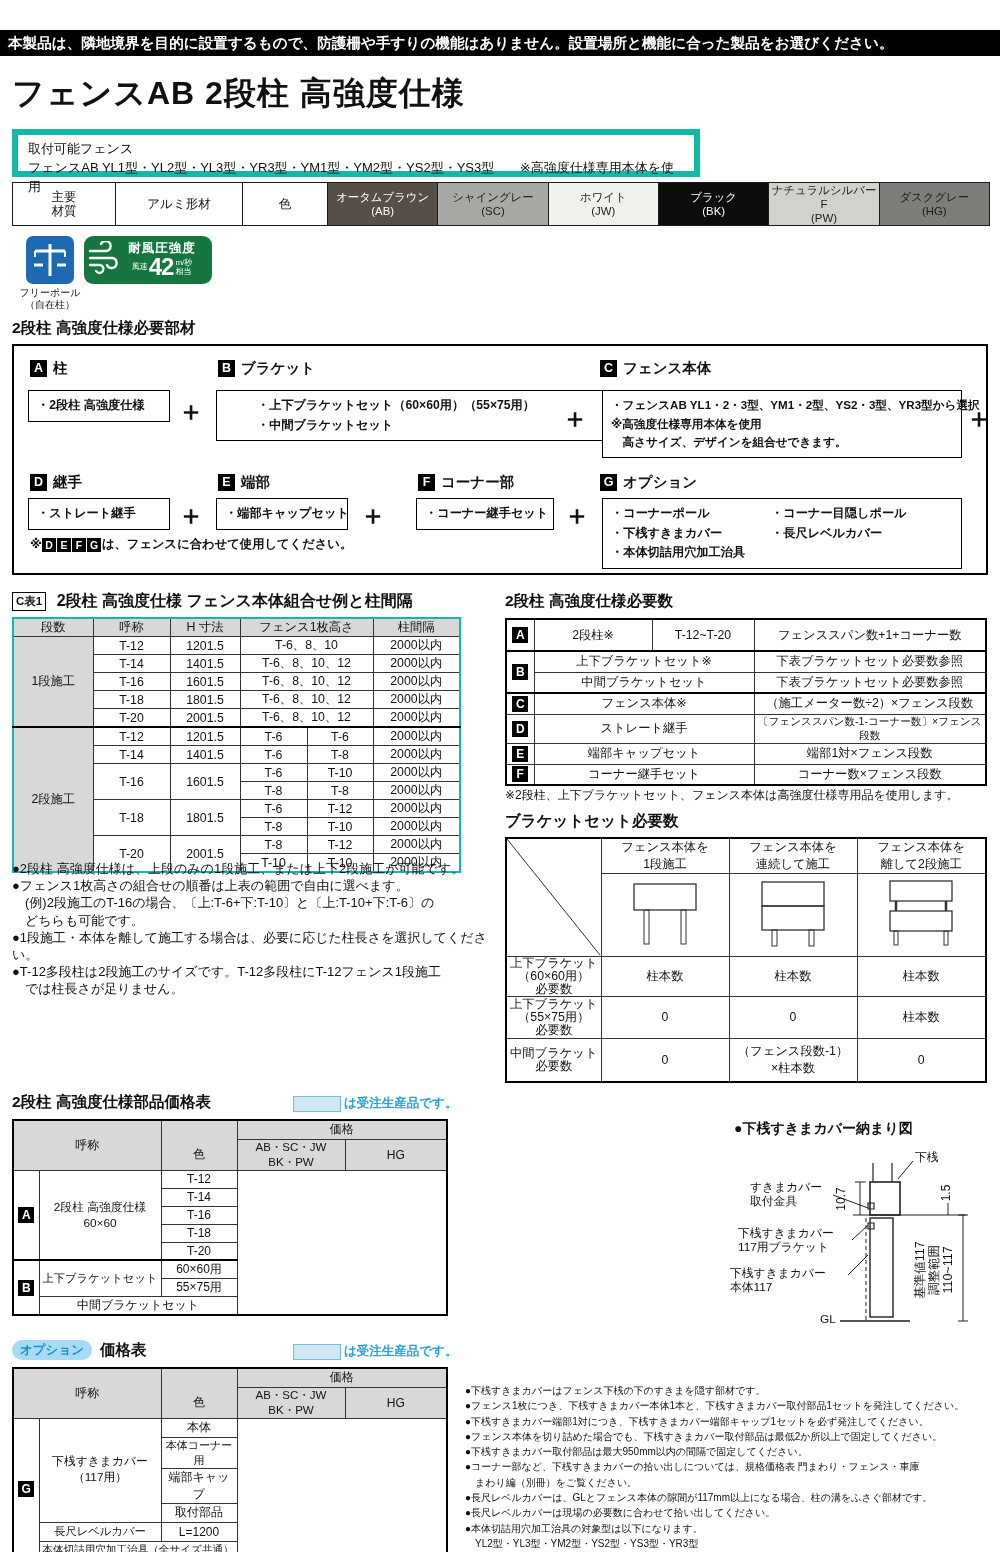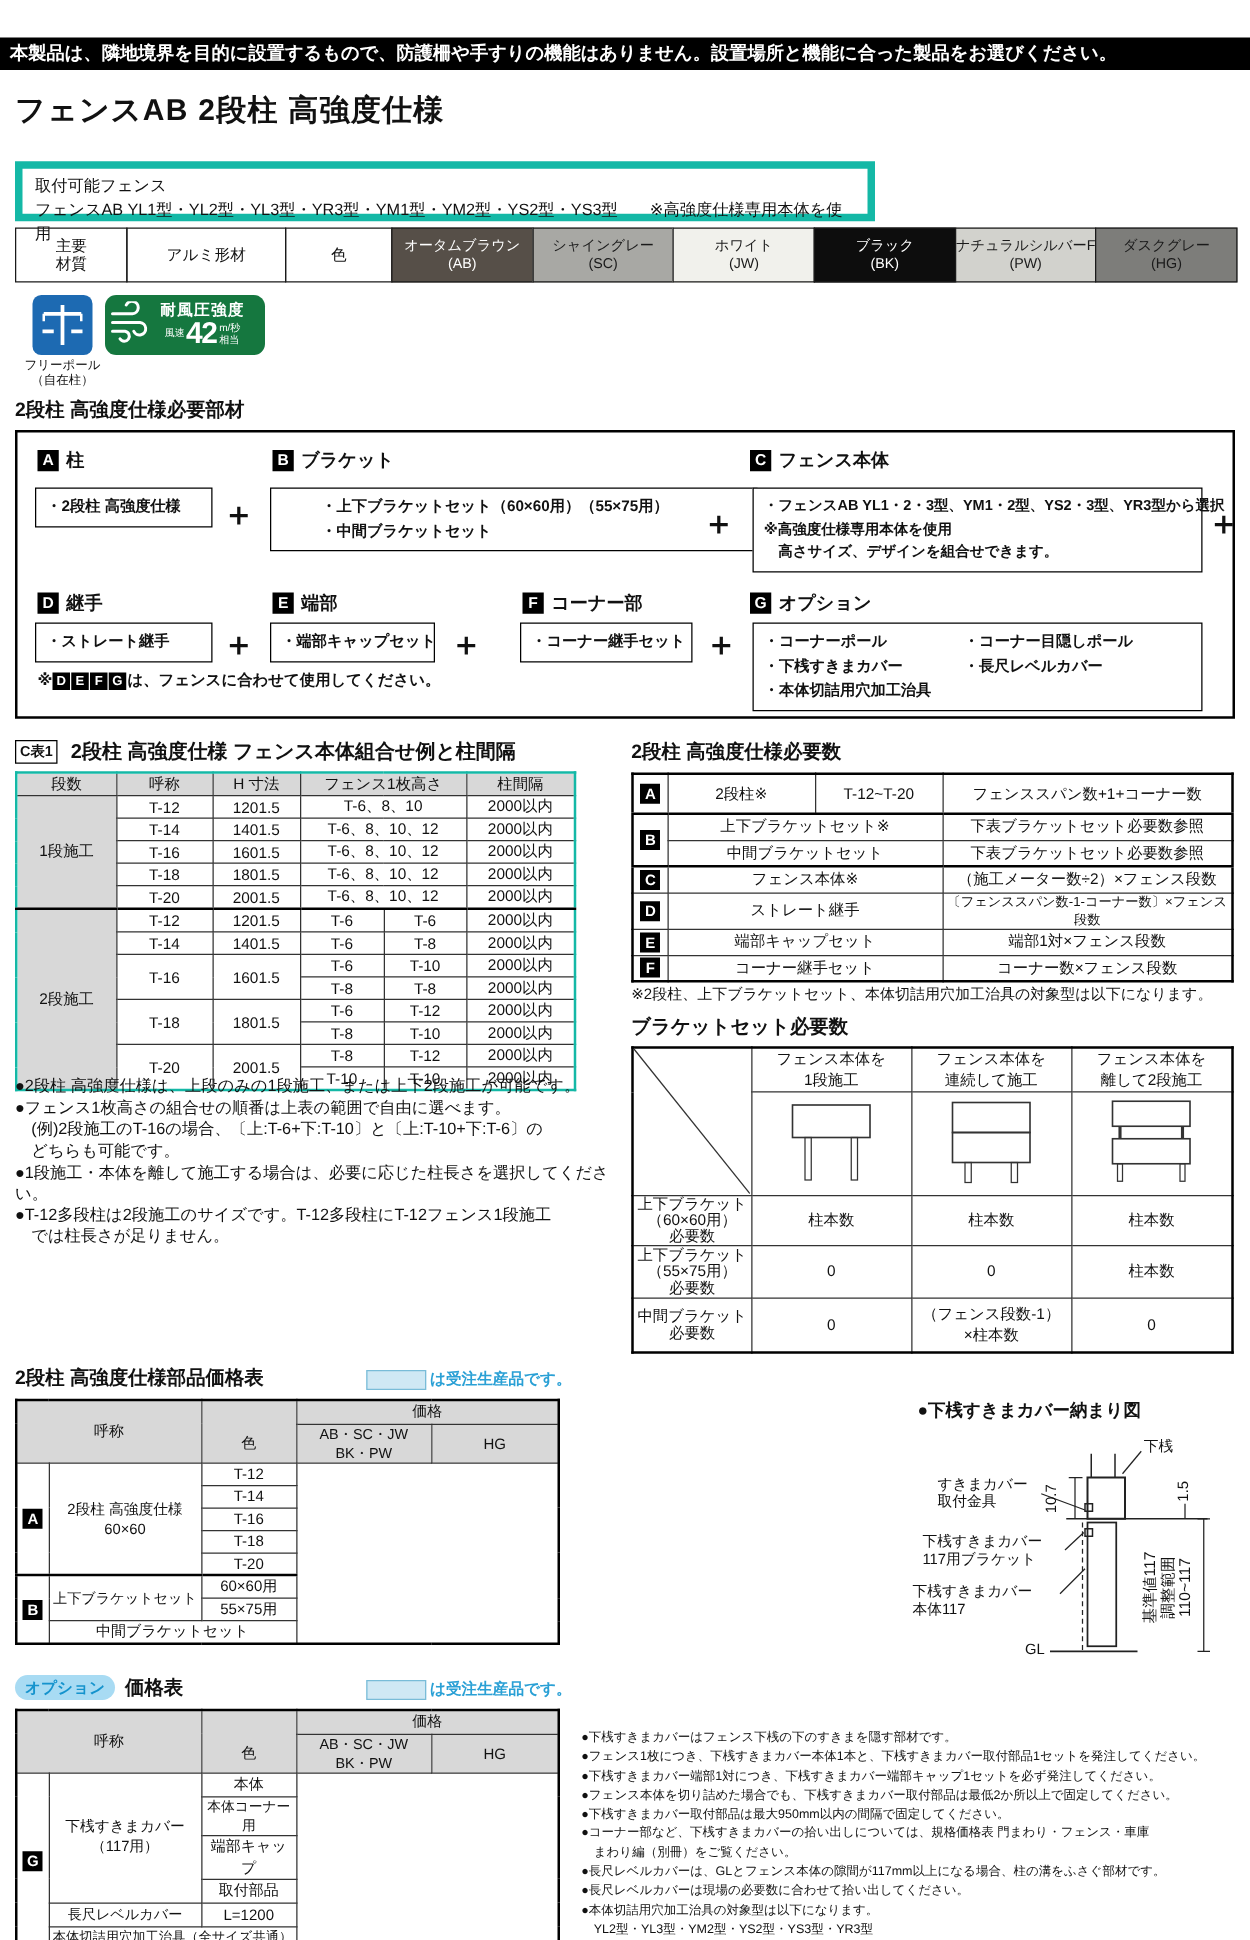--- a/index.html
+++ b/index.html
@@ -1,30 +1,30 @@
 <!DOCTYPE html>
 <html><head>
 <meta charset="utf-8">
 <style>
   html,body{margin:0;padding:0;background:#fff;}
   .page{position:relative;width:1000px;height:1552px;background:#fff;overflow:hidden;
         font-family:"Liberation Sans","DejaVu Sans",sans-serif;color:#111;}
   
   .notice{position:absolute;top:30px;left:0;width:1000px;height:26px;background:#000;color:#fff;
           font-weight:bold;font-size:14.6px;line-height:26px;padding-left:8px;box-sizing:border-box;white-space:nowrap;}
-  .title{position:absolute;top:72px;left:12px;font-size:24px;font-weight:bold;letter-spacing:1px;}
+  .title{position:absolute;top:72px;left:12px;font-size:32px;font-weight:bold;letter-spacing:1px;}
   .compat{position:absolute;top:129px;left:12px;width:688px;height:48px;border:6px solid #14b8a6;
           box-sizing:border-box;padding:4px 10px;font-size:13px;line-height:19px;}
   .compat .note{margin-left:22px;}
   
   .material{position:absolute;top:182px;left:12px;width:978px;height:44px;display:flex;}
   .mcell{border:1px solid #1a1a1a;margin-left:-1px;box-sizing:border-box;display:flex;flex-direction:column;
          justify-content:center;text-align:center;font-size:12.5px;line-height:14px;}
   .mcell:first-child{margin-left:0;}
-  .m1{width:90px}.m2{width:128px}.m3{width:86px}
+  .m1{width:104px}.m2{width:128px}.m3{width:86px}
   .swatch{flex:1;font-size:11.4px;line-height:14px;}
   
   .freepole{position:absolute;top:236px;left:14px;width:72px;text-align:center;}
   .freepole .fp-box{width:48px;height:48px;background:#1d6ab2;border-radius:7px;margin:0 auto;display:flex;align-items:center;justify-content:center;}
   .freepole .fp-lbl{font-size:10px;line-height:11.5px;margin-top:3px;}
   .windbadge{position:absolute;top:236px;left:84px;width:128px;height:48px;background:#15773f;border-radius:9px;
              color:#fff;display:flex;align-items:center;box-sizing:border-box;padding:2px 6px 2px 4px;}
   .wb-txt{flex:1;text-align:center;}
   .wb-title{font-size:12.5px;font-weight:bold;letter-spacing:1px;line-height:14px;}
   .wb-row{display:flex;align-items:center;justify-content:center;line-height:1;}
@@ -415,21 +415,21 @@
       <td colspan="2">端部キャップセット</td>
       <td>端部1対×フェンス段数</td>
     </tr>
     <tr>
       <td class="keycell"><span class="keysq">F</span></td>
       <td colspan="2">コーナー継手セット</td>
       <td>コーナー数×フェンス段数</td>
     </tr>
   </tbody>
     </table>
-  <div class="req-note">※2段柱、上下ブラケットセット、本体切詰用穴加工治具の対象型は以下になります。</div>
+  <div class="req-note">※2段柱、上下ブラケットセット、フェンス本体は高強度仕様専用品を使用します。</div>
 
   <div class="bracket-head">ブラケットセット必要数</div>
   <table class="bracket-table">
     <colgroup>
         <col style="width:95px">
         <col style="width:128px">
         <col style="width:128px">
         <col style="width:129px">
       </colgroup>
     <tbody>

